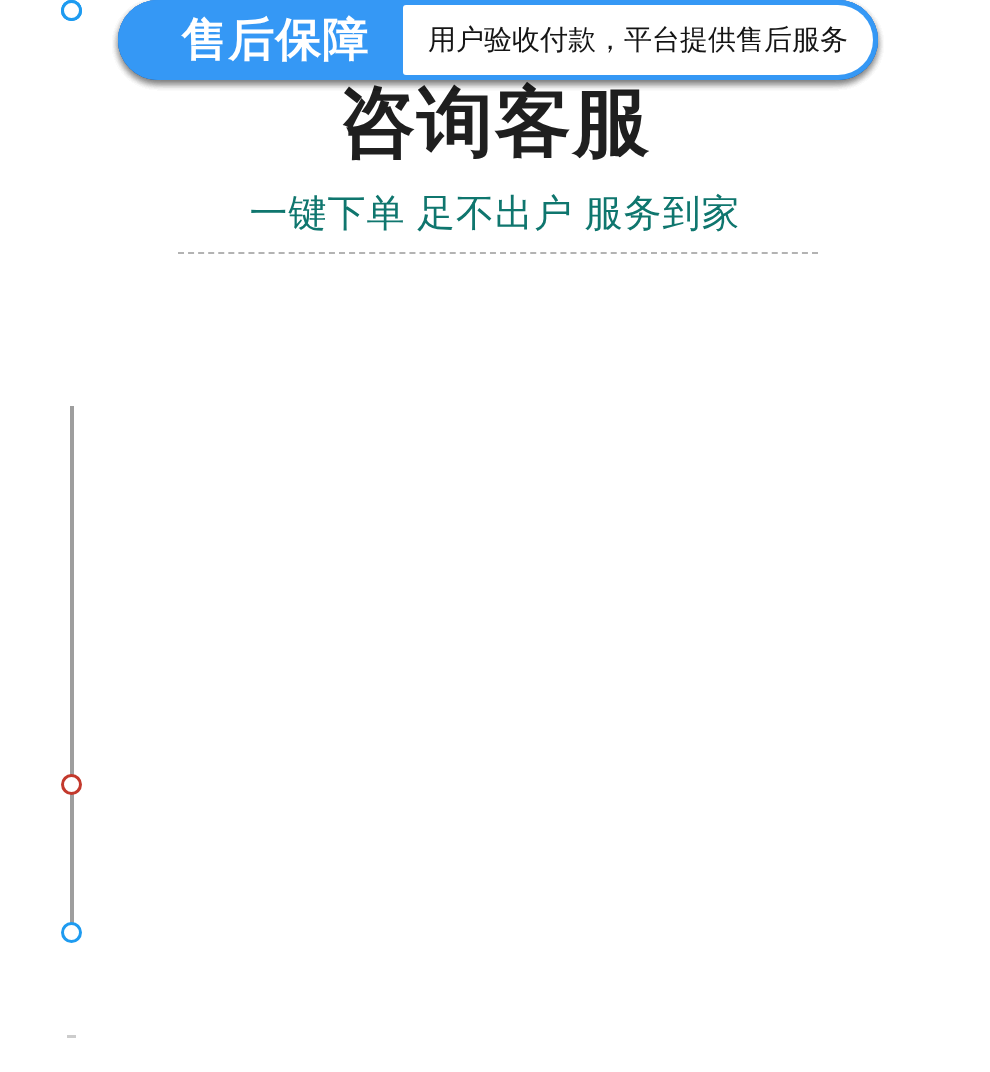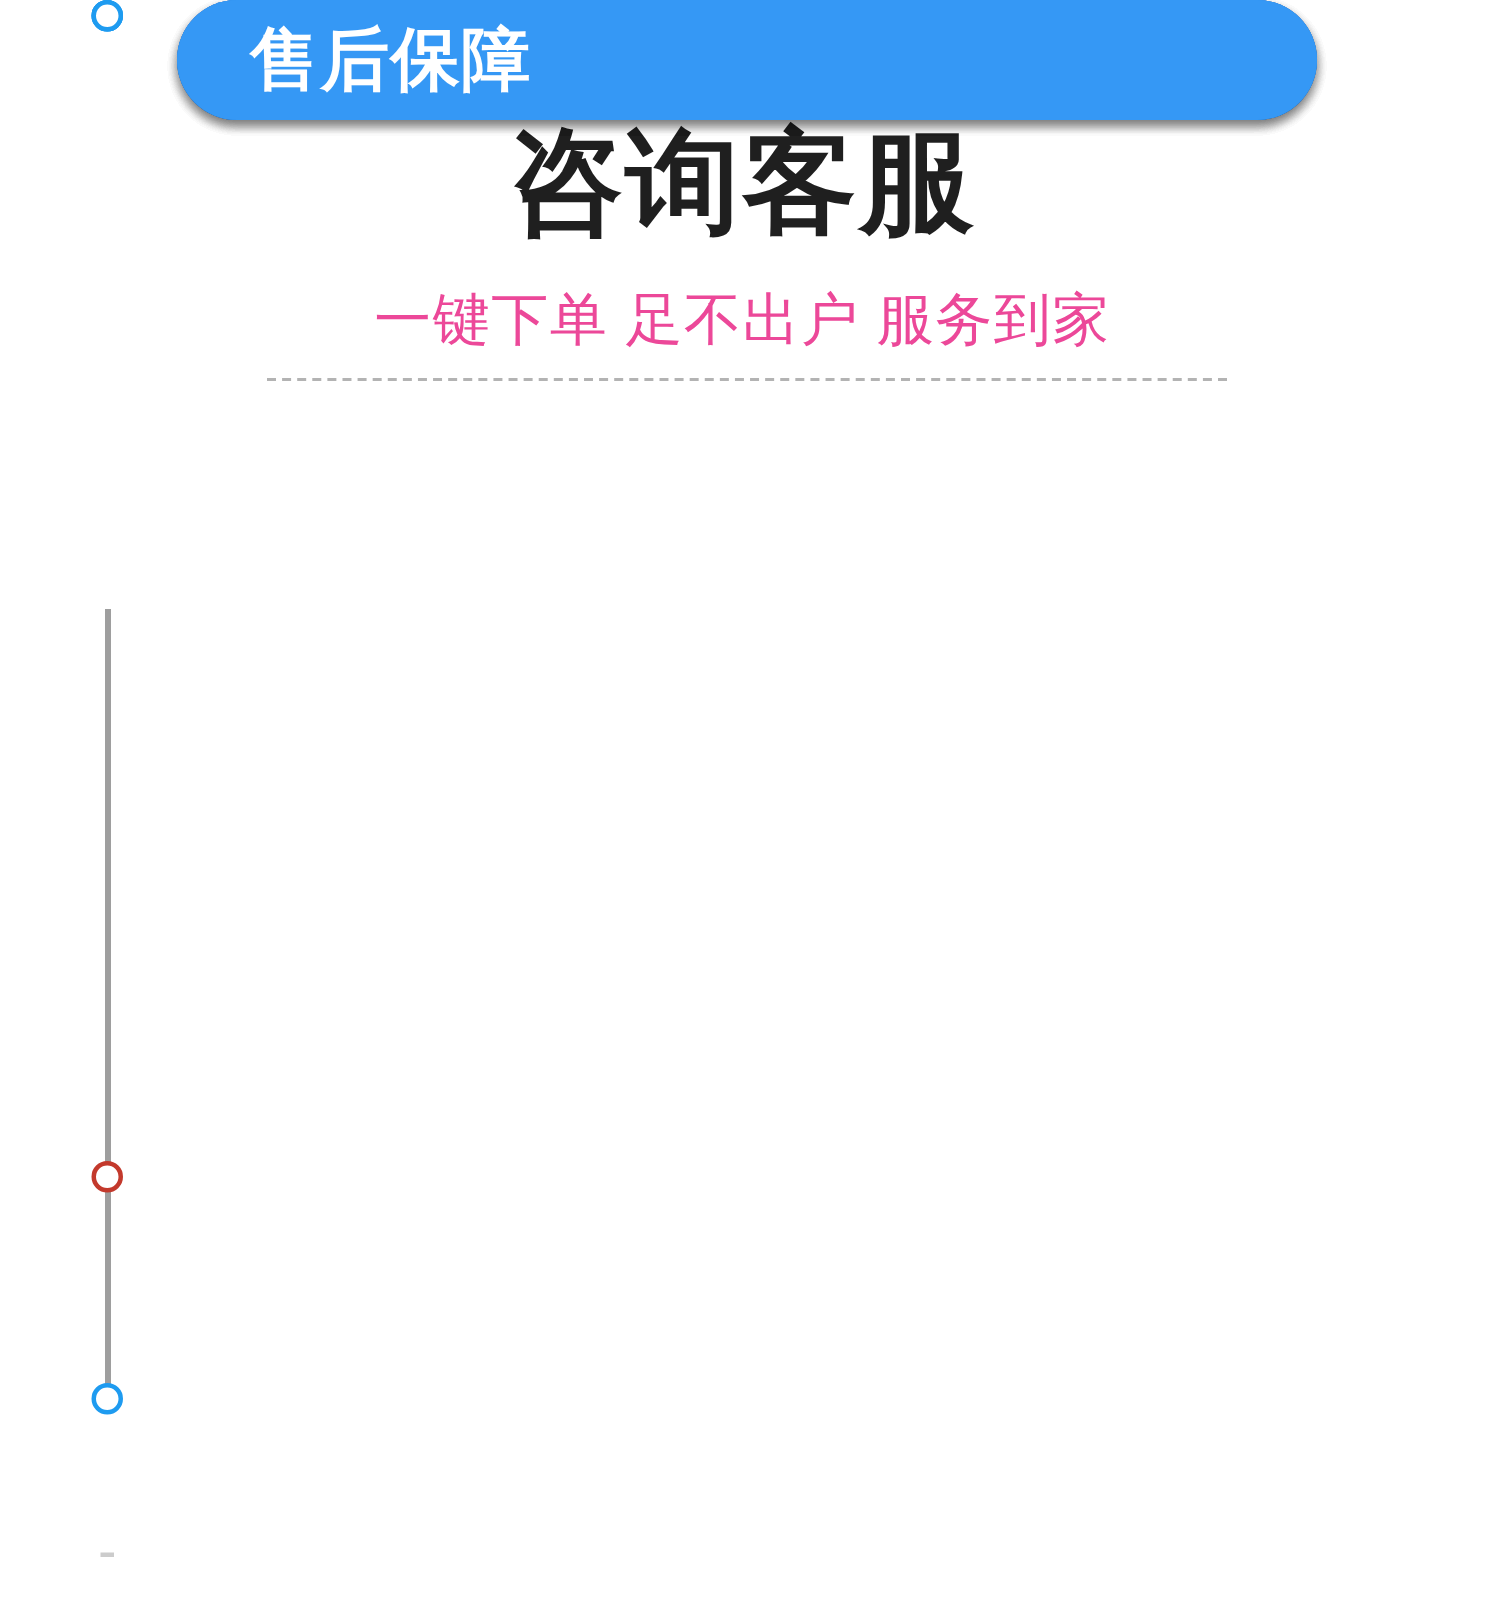--- a/index.html
+++ b/index.html
@@ -102,21 +102,21 @@
   .pill {
     position: relative;
     width: 100%;
     height: 100%;
     border-radius: 40px;
     background: #3598f5;
     box-shadow: 0 4px 7px rgba(0,0,0,0.14);
   }
   .pill-label {
     position: absolute;
-    left: 0;
+    left: 15px;
     top: 0;
     width: 285px;
     height: 100%;
     display: flex;
     align-items: center;
     justify-content: center;
     font-size: 46px;
     font-weight: 700;
     color: #ffffff;
     white-space: nowrap;
@@ -139,21 +139,21 @@
     white-space: nowrap;
   }
 </style>
 </head>
 <body>
 
 <div class="canvas">
 
   <div class="header">
     <div class="title" style="color: rgb(31, 31, 31);">咨询客服</div>
-    <div class="subtitle" style="color: #ec4899;">一键下单 足不出户 服务到家</div>
+    <div class="subtitle" style="color: #0f766e;">一键下单 足不出户 服务到家</div>
   </div>
 
   <div class="divider" style="border-top-color: rgb(179, 179, 179);"></div>
 
   <div class="timeline-line" style="background-color: rgb(158, 158, 158);"></div>
 
   <div class="dot" style="border-color: rgb(195, 57, 44);"></div>
   <div class="dot" style="border-color: rgb(30, 155, 240);"></div>
   <div class="dot" style="border-color: rgb(30, 155, 240);"></div>
   <div class="dot" style="border-color: rgb(30, 155, 240);"></div>
@@ -185,16 +185,17 @@
   <div class="row">
     <div class="pill" style="background-color: rgb(53, 152, 245);">
       <div class="pill-label" style="color: rgb(255, 255, 255);">工程师上门</div>
       <div class="pill-desc" style="color: rgb(21, 21, 21);">工程师上门提供服务，排除故障</div>
     </div>
   </div>
 
   <div class="row">
     <div class="pill" style="background-color: rgb(53, 152, 245);">
       <div class="pill-label" style="color: rgb(255, 255, 255);">售后保障</div>
+      <div class="pill-desc" style="color: rgb(21, 21, 21);">用户验收付款，平台提供售后服务</div>
     </div>
   </div>
 
 </div>
 
 </body></html>

